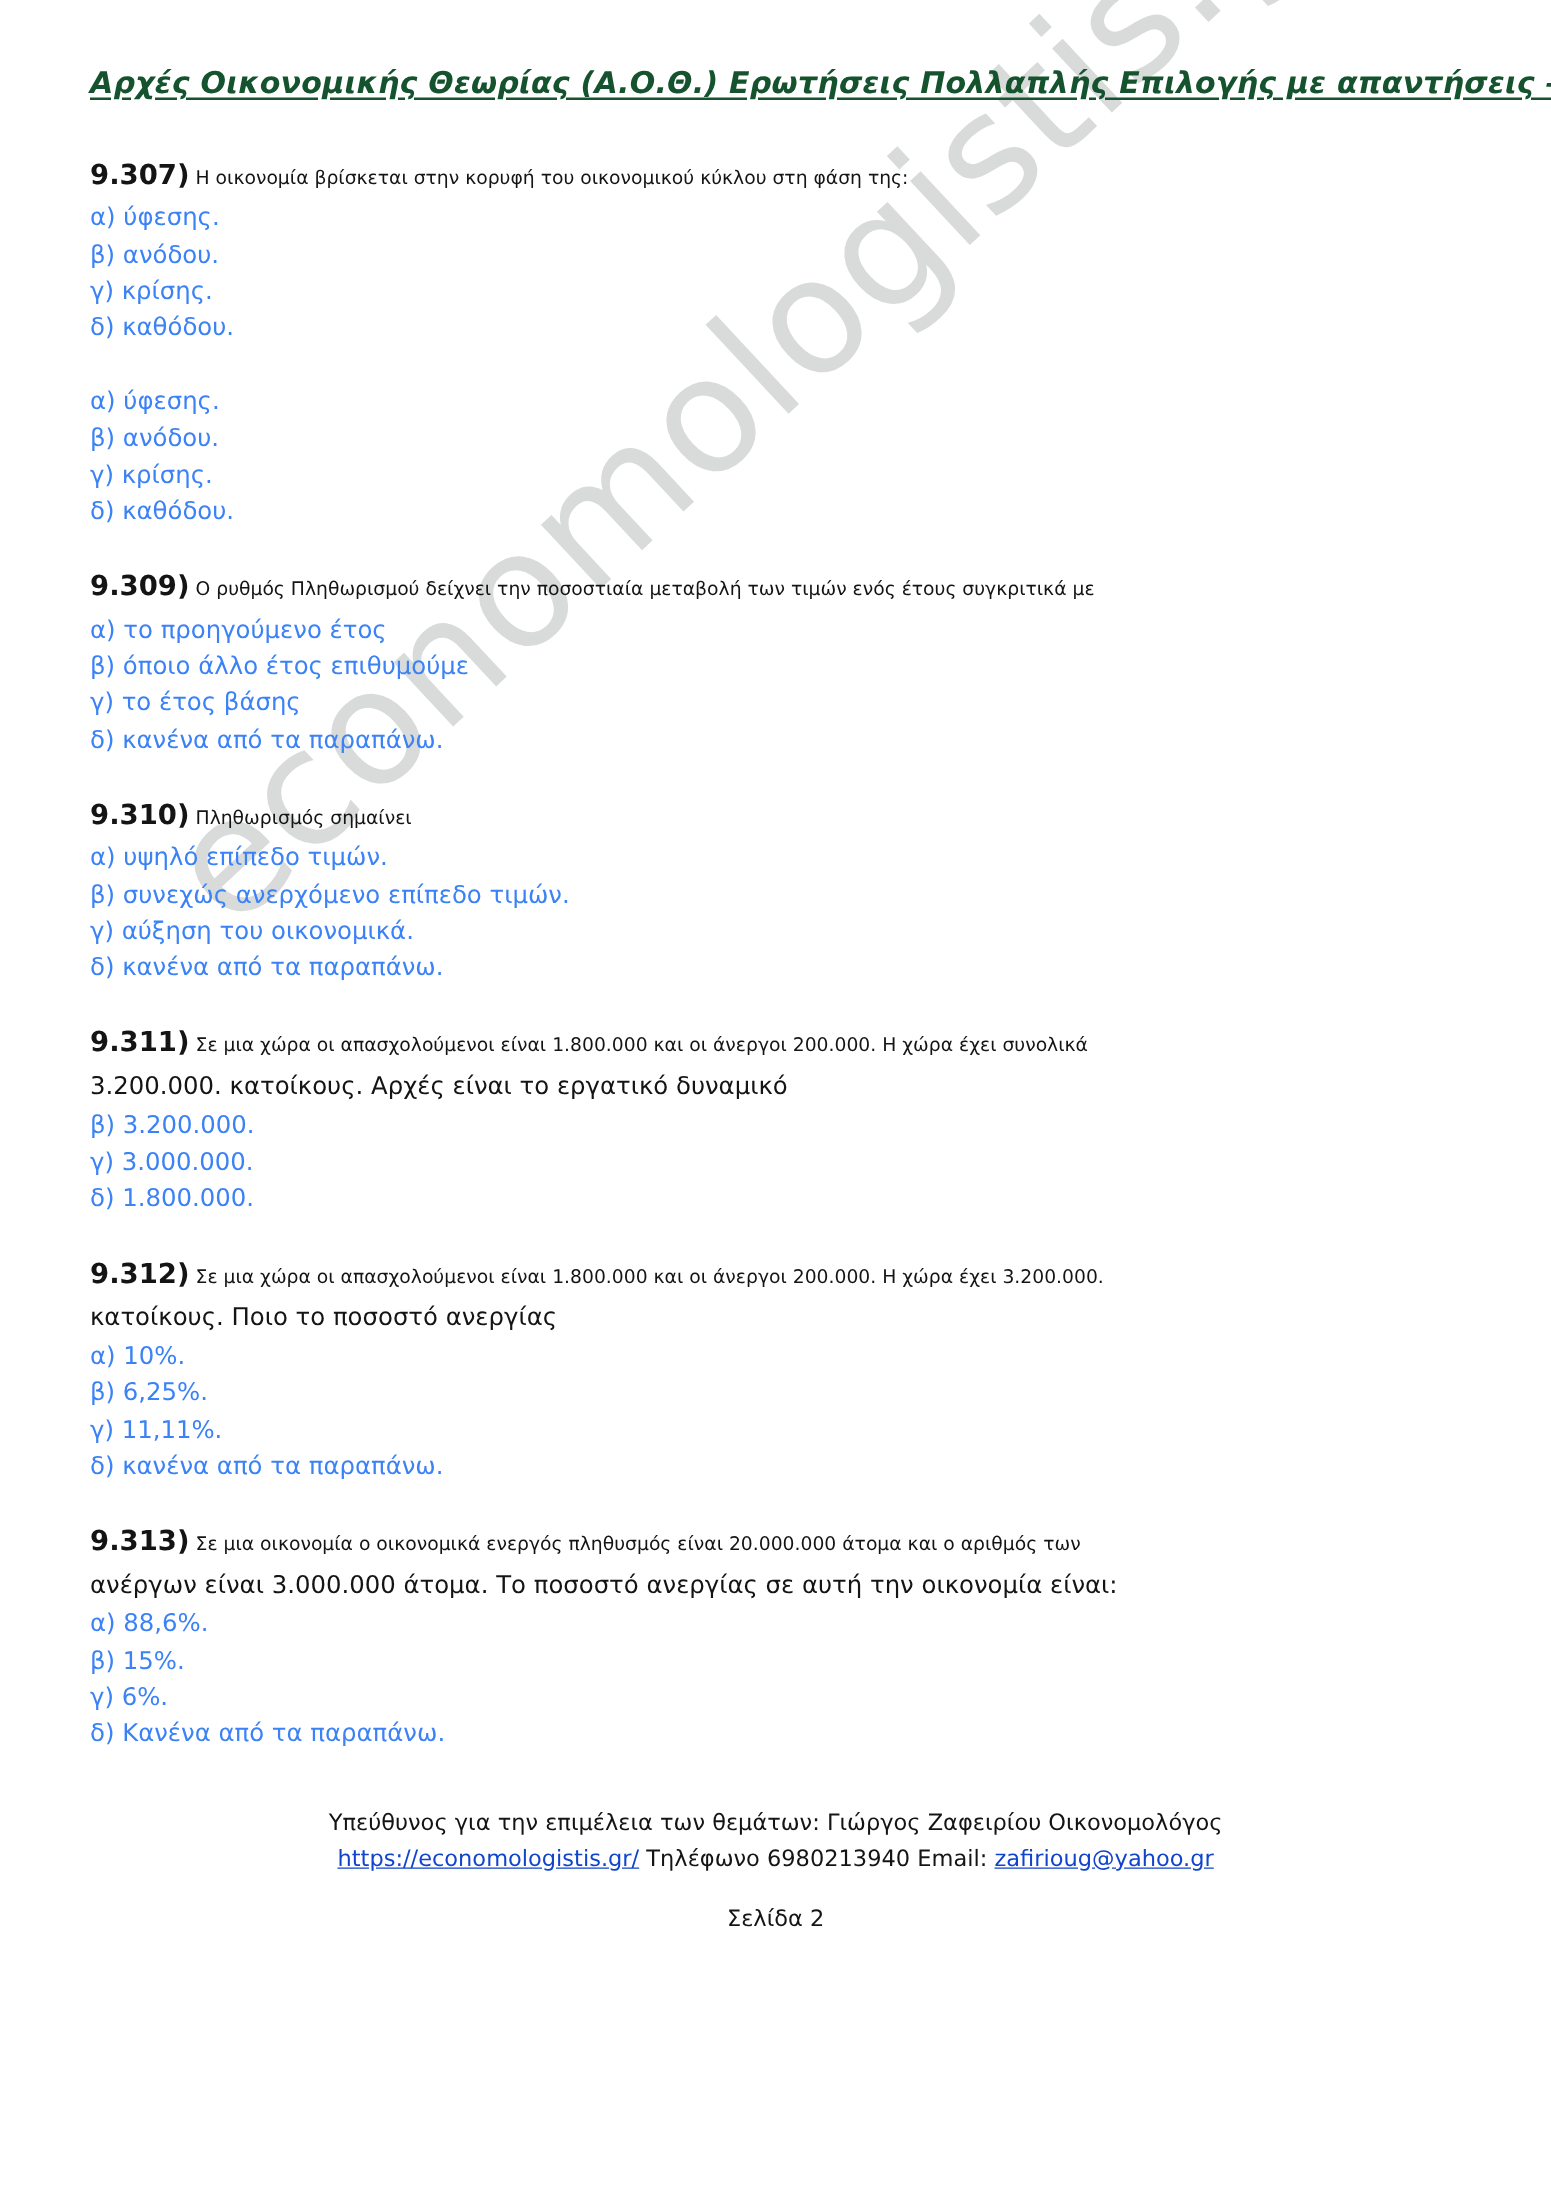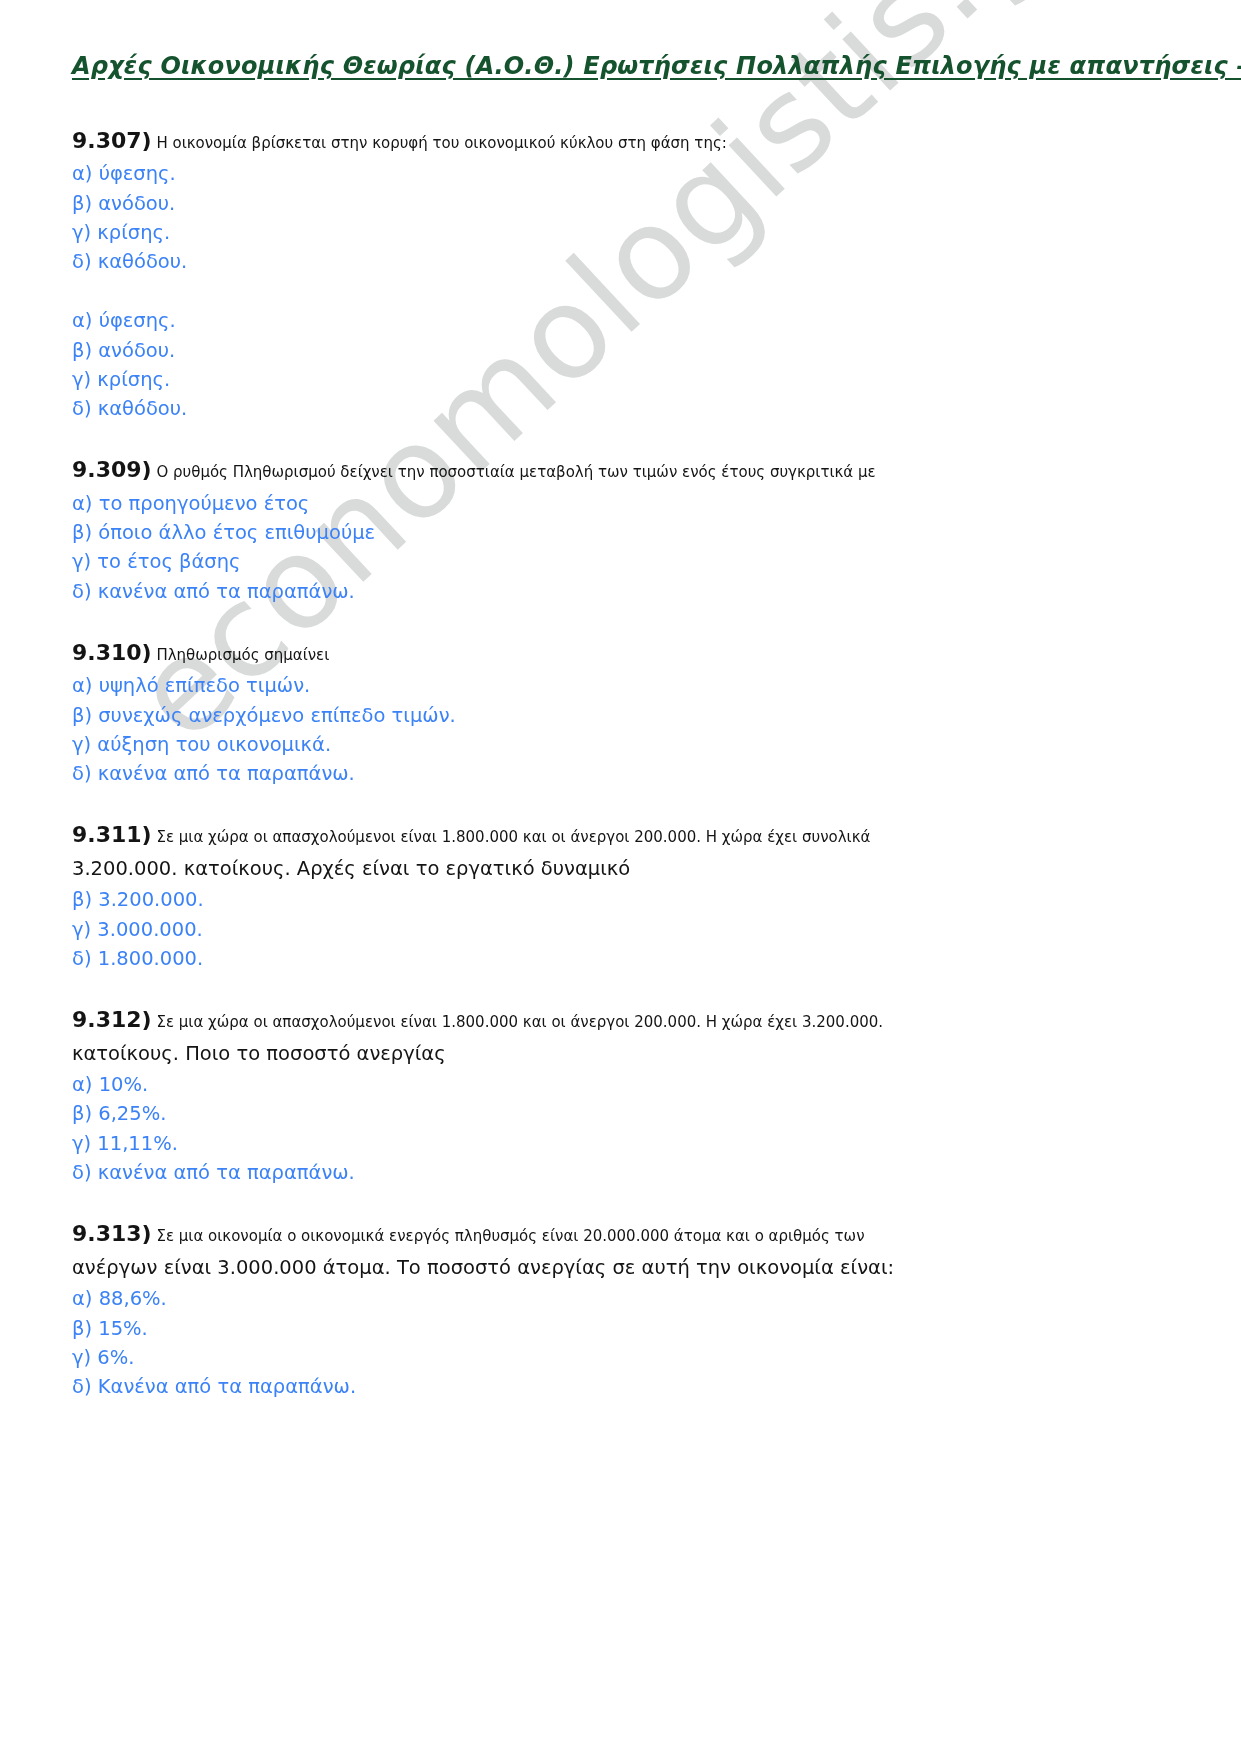--- a/index.html
+++ b/index.html
@@ -183,15 +183,25 @@
       <p class="qline">
         <span class="qnum">9.313)</span><span class="qtext"> Σε μια οικονομία ο οικονομικά ενεργός πληθυσμός είναι   20.000.000 άτομα και ο αριθμός των</span>
       </p>
       <p class="qline">ανέργων είναι 3.000.000 άτομα. Το ποσοστό ανεργίας σε αυτή την οικονομία είναι:</p>
       <p class="opt">α) 88,6%.</p>
       <p class="opt">β) 15%.</p>
       <p class="opt">γ) 6%.</p>
       <p class="opt">δ) Κανένα από τα παραπάνω.</p>
     </div>
 
+    <div class="footer">
+      <div class="footer-line">Υπεύθυνος για την επιμέλεια των θεμάτων: Γιώργος Ζαφειρίου Οικονομολόγος</div>
+      <div class="footer-line">
+        <a class="link" href="#">https://economologistis.gr/</a>
+        <span>Τηλέφωνο 6980213940</span>
+        <span>Email:</span>
+        <a class="link" href="#">zafirioug@yahoo.gr</a>
+      </div>
+      <div class="page-num">Σελίδα 2</div>
+    </div>
 
   </div>
 </div>
 
 </body></html>

